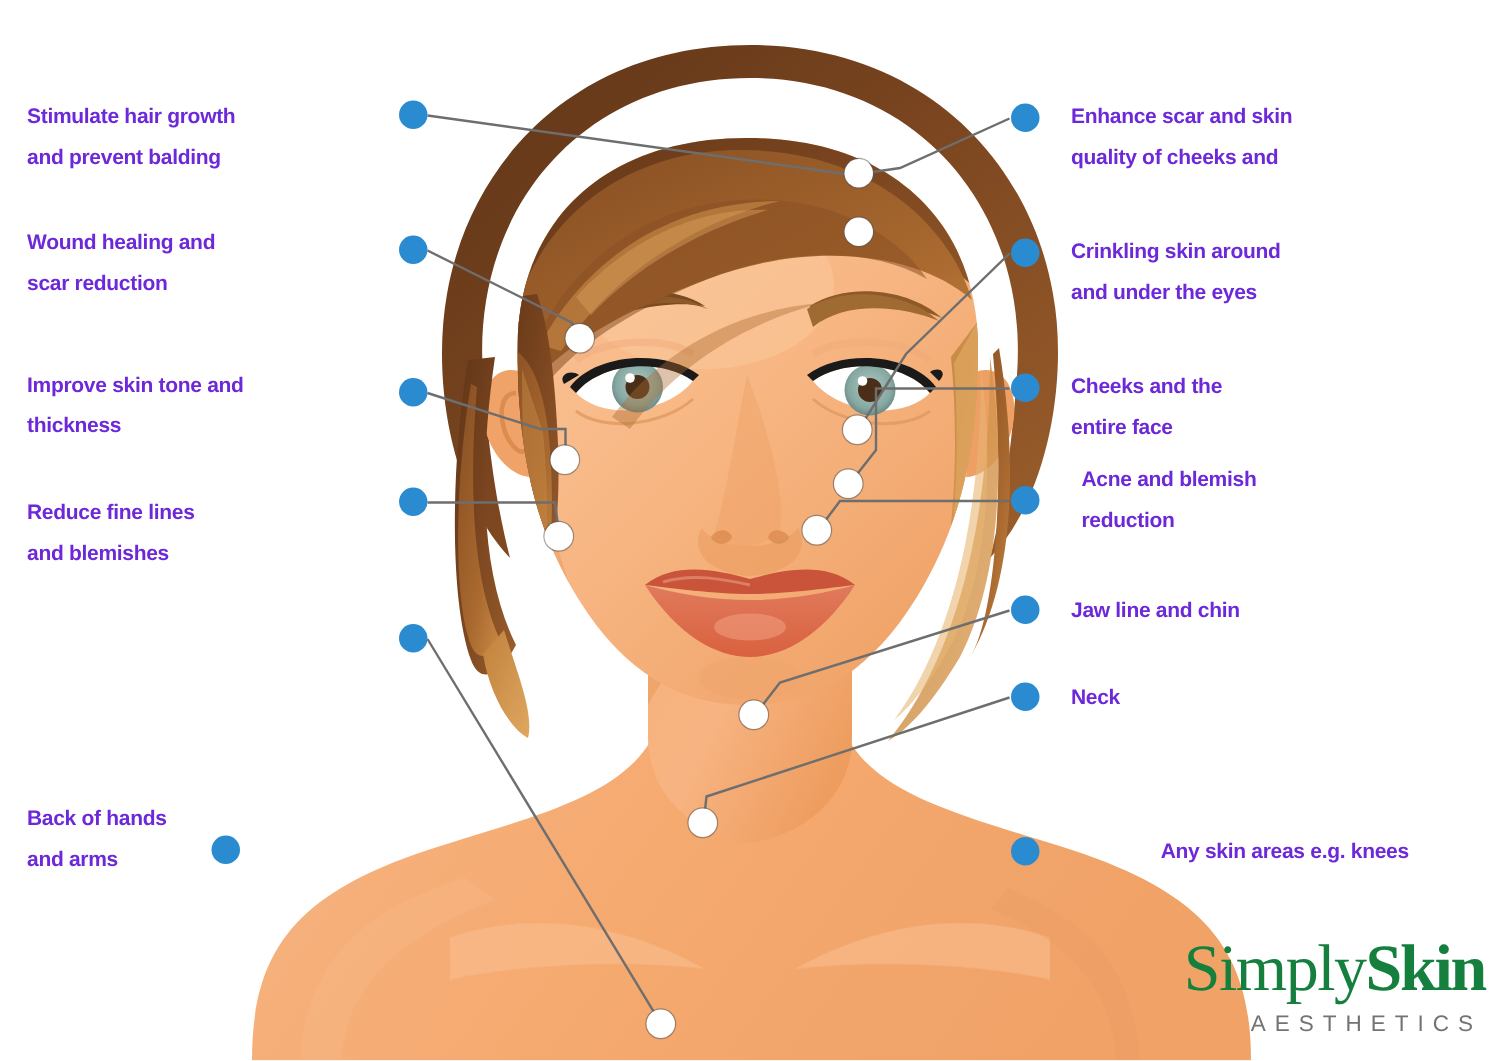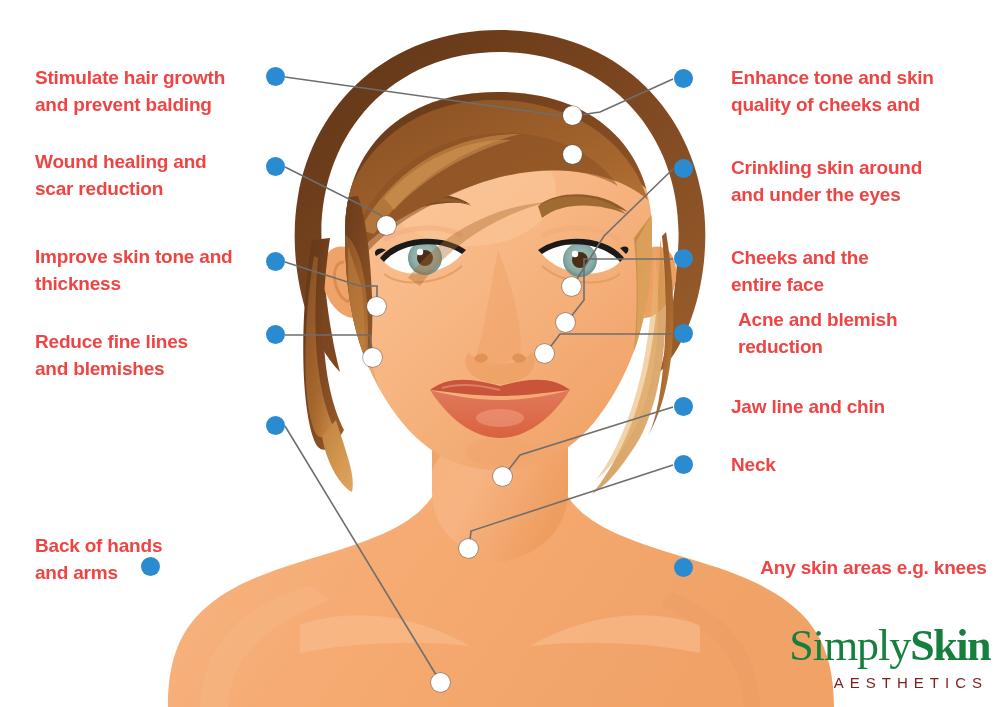--- a/index.html
+++ b/index.html
@@ -27,26 +27,25 @@
     width: 1000px;
     height: 707px;
   }
   #connectors { pointer-events: none; }
 
   
   .label {
     position: absolute;
     font-family: "Liberation Sans", sans-serif;
     font-weight: bold;
-    font-size: 19px;
+    font-size: 14px;
     line-height: 27px;
-    color: #ef4444;
+    color: #6d28d9;
     letter-spacing: -0.2px;
     white-space: pre-line;
-    margin-left: 17px;
   }
   .label.left  { text-align: left; }
   .label.right { text-align: left; }
 
   
   .dot-blue {
     position: absolute;
     width: 19px;
     height: 19px;
     border-radius: 50%;
@@ -77,21 +76,21 @@
     color: #15803d;
     white-space: nowrap;
   }
   #logo .wm-simply { font-weight: 300; letter-spacing: -1px; }
   #logo .wm-skin   { font-weight: bold; letter-spacing: -1.5px; }
   #logo .tagline {
     font-family: "Liberation Sans", sans-serif;
     font-size: 15px;
     font-weight: normal;
     letter-spacing: 6px;
-    color: #7f1d1d;
+    color: #737373;
     margin-top: -4px;
     margin-right: 2px;
   }
 </style>
 </head>
 <body>
 
 <div id="stage">
 
   <svg id="artwork" viewBox="0 0 1000 707" aria-hidden="true">
@@ -308,21 +307,21 @@
 and prevent balding</div>
   <div class="label left" style="left:18px;  top:243px; width:245px;">Improve skin tone and
 thickness</div>
   <div class="label left" style="left:18px;  top:148px; width:240px;">Wound healing and
 scar reduction</div>
   <div class="label left" style="left:18px;  top:328px; width:240px;">Reduce fine lines
 and blemishes</div>
   <div class="label left" style="left:18px;  top:532px; width:240px;">Back of hands
 and arms</div>
 
-  <div class="label right" style="left:714px; top:64px;  width:275px;">Enhance tone and skin
+  <div class="label right" style="left:714px; top:64px;  width:275px;">Enhance scar and skin
 quality of cheeks and</div>
   <div class="label right" style="left:714px; top:154px; width:275px;">Crinkling skin around
 and under the eyes</div>
   <div class="label right" style="left:714px; top:244px; width:275px;">Cheeks and the
 entire face</div>
   <div class="label right" style="left:721px; top:306px; width:275px;">Acne and blemish
 reduction</div>
   <div class="label right" style="left:714px; top:393px; width:275px;">Jaw line and chin</div>
   <div class="label right" style="left:714px; top:451px; width:275px;">Neck</div>
   <div class="label right" style="left:714px; top:554px; width:285px;text-align:center;">Any skin areas e.g. knees</div>

